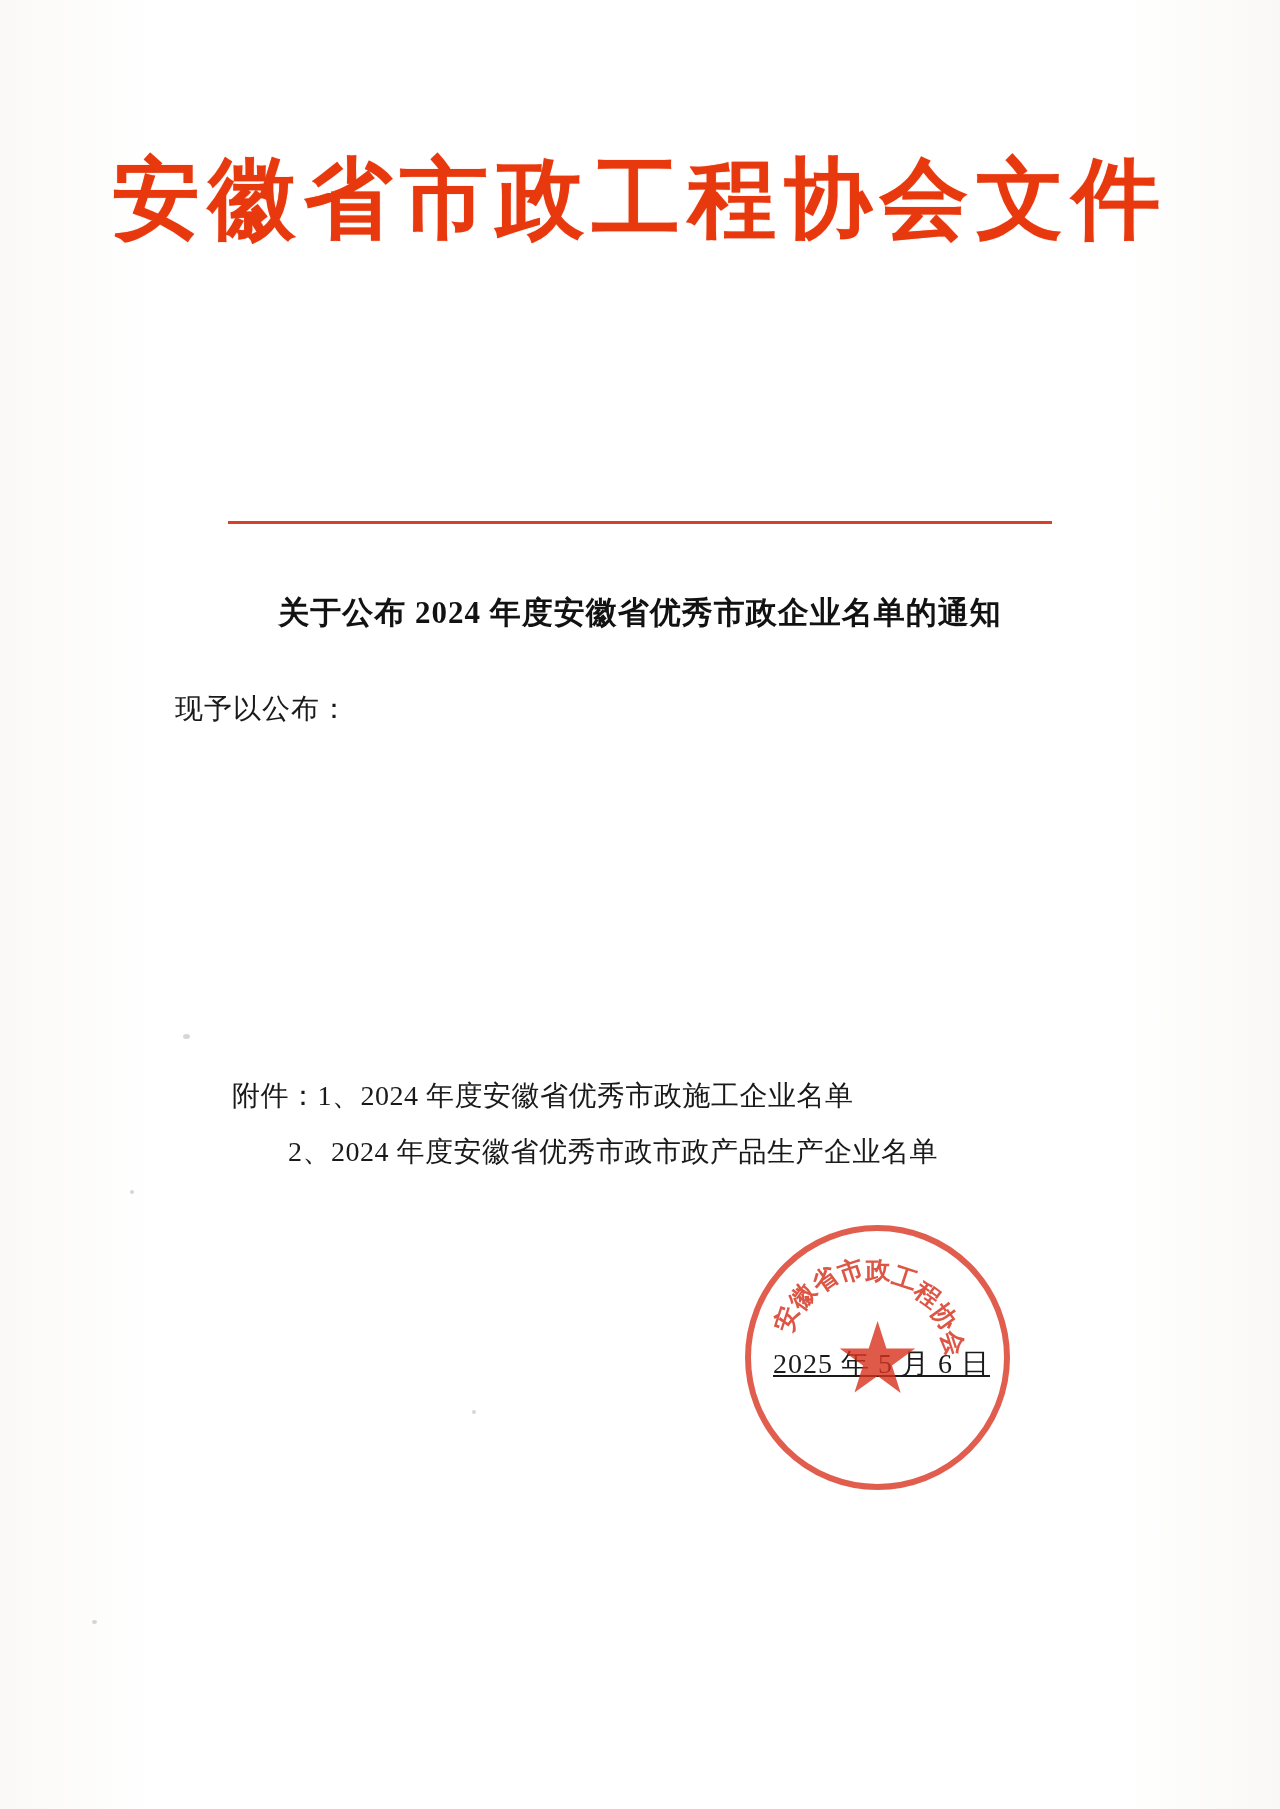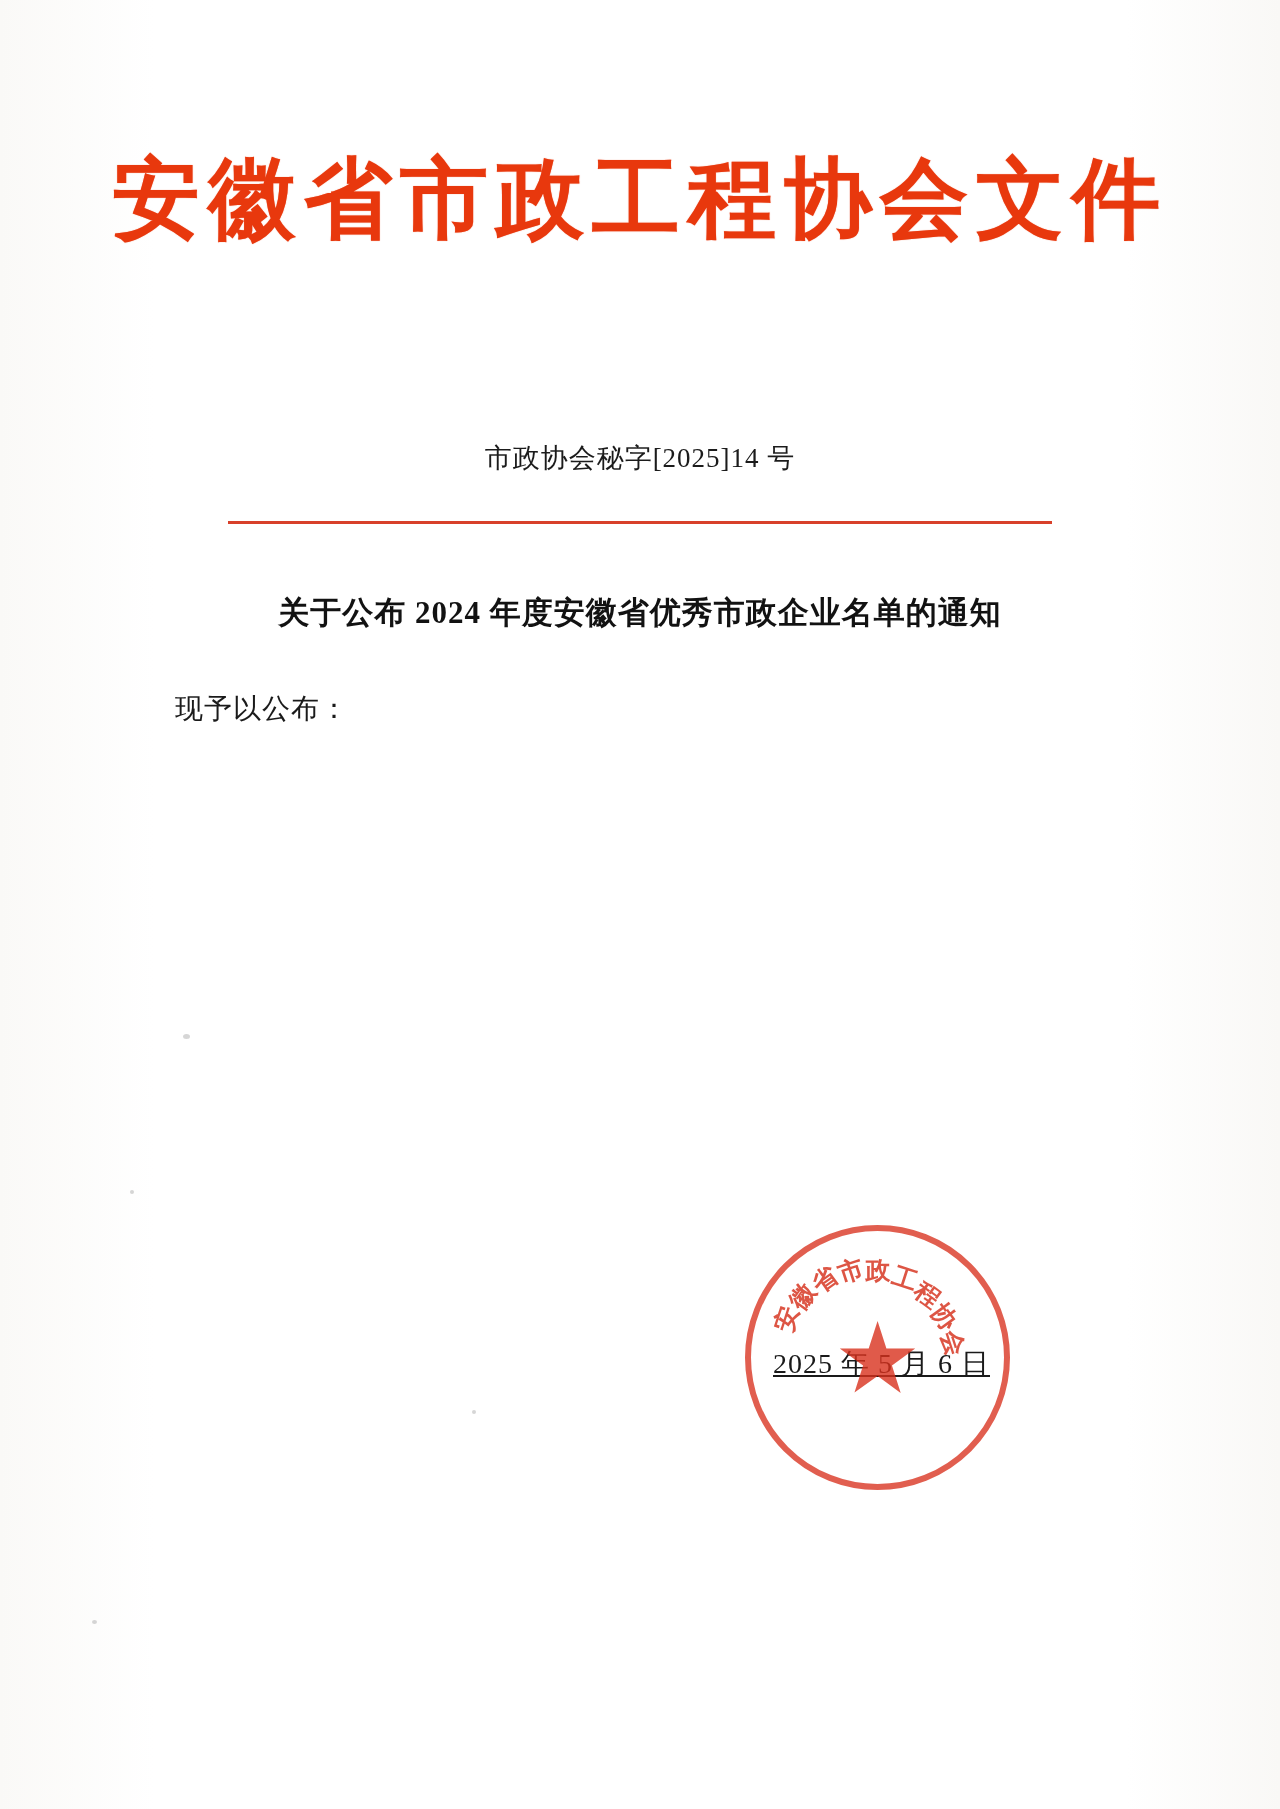--- a/index.html
+++ b/index.html
@@ -189,30 +189,31 @@
 </head>
 <body>
 
 <div class="page">
   <div class="paper-tint"></div>
 
   <div class="doc-header">
     <div class="doc-title-red">安徽省市政工程协会文件</div>
   </div>
 
-  <div class="doc-number">市政协会秘字[2025]14 号</div>
 
   <div class="red-rule"></div>
 
   <div class="subject">关于公布 2024 年度安徽省优秀市政企业名单的通知</div>
 
   <div class="salutation">现予以公布：</div>
 
 
   <div class="attachments">
+    <div class="att-line"><span>附件：</span><span>1、2024 年度安徽省优秀市政施工企业名单</span></div>
+    <div class="att-line indent"><span>2、2024 年度安徽省优秀市政市政产品生产企业名单</span></div>
   </div>
 
   <div class="date-line">2025 年 5 月 6 日</div>
 
   <div class="seal">
     <div class="seal-ring"></div>
     <div class="seal-arc-text">
       <span style="transform: rotate(-72deg) translate(0,-104px) rotate(0deg); margin-left:-12px;">安</span>
       <span style="transform: rotate(-54deg) translate(0,-104px) rotate(0deg); margin-left:-12px;">徽</span>
       <span style="transform: rotate(-36deg) translate(0,-104px) rotate(0deg); margin-left:-12px;">省</span>

